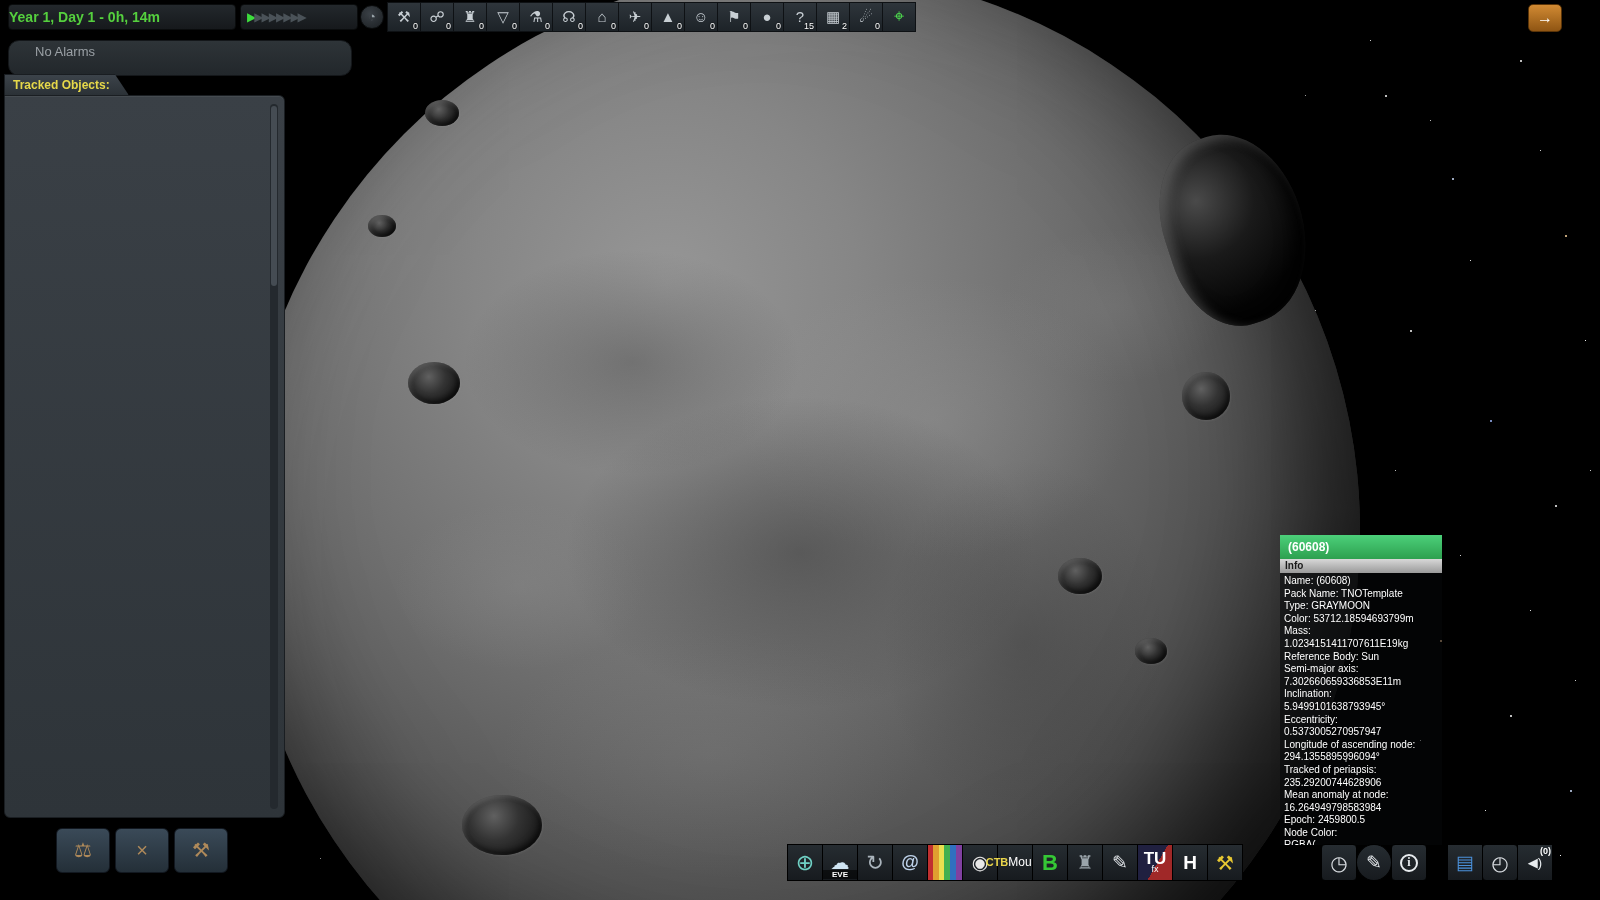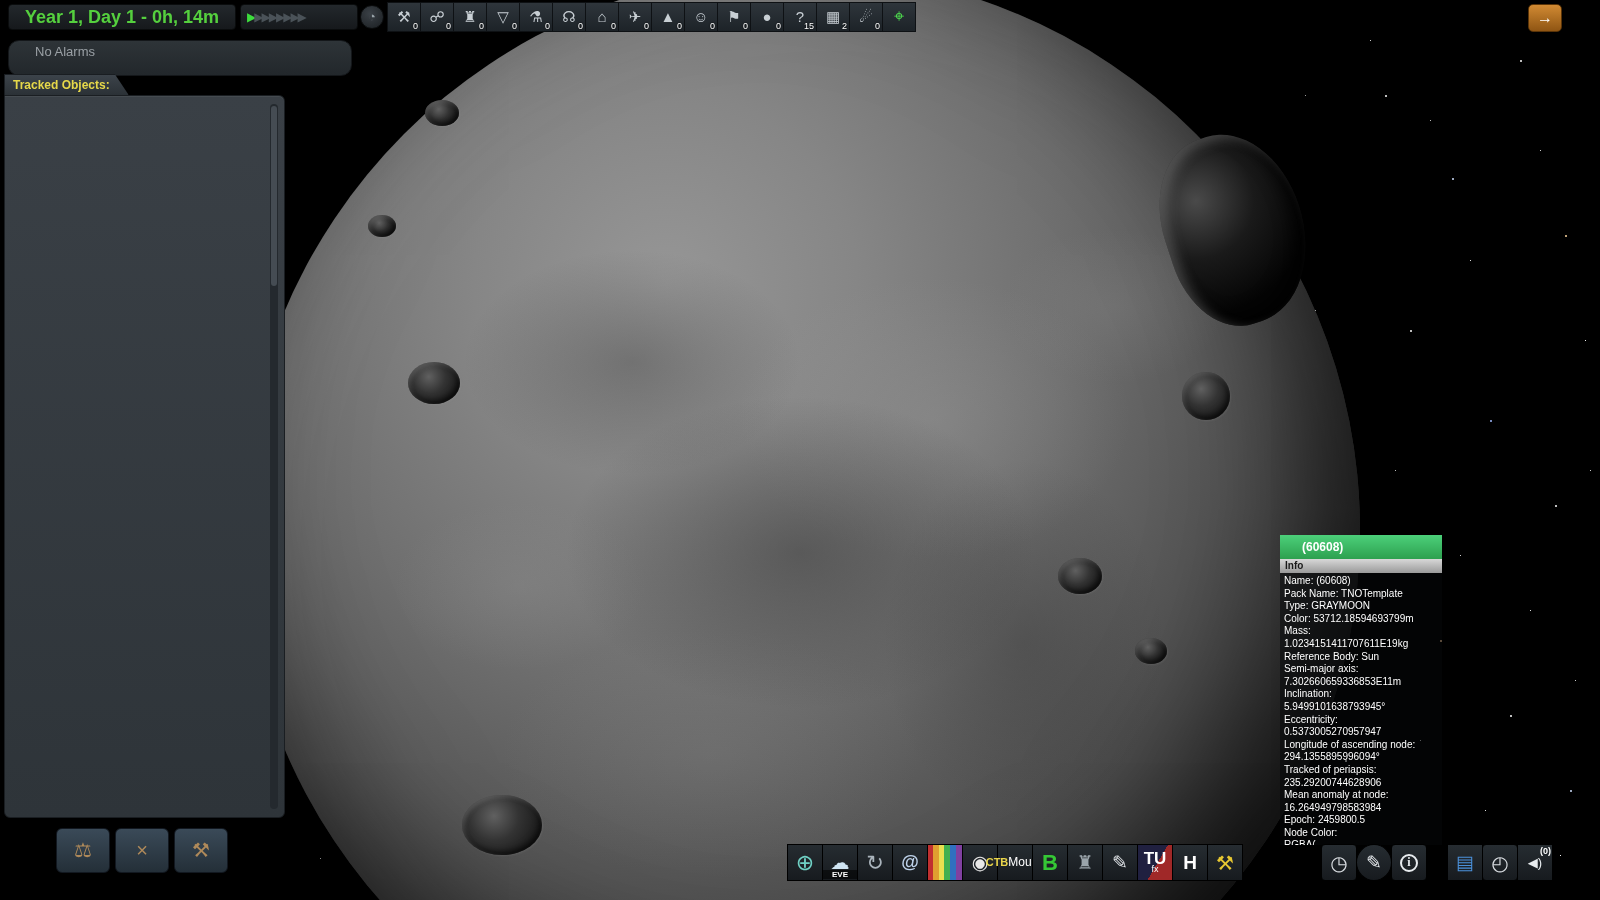--- a/index.html
+++ b/index.html
@@ -38,21 +38,21 @@
     background: radial-gradient(circle at 40% 35%, #606060 0%, #333 40%, #1c1c1c 75%);
     box-shadow: inset 2px 2px 4px rgba(200,200,200,.25), inset -2px -3px 6px rgba(0,0,0,.7), 1px 1px 2px rgba(170,170,170,.15); }
   #crater-big { left:925px; top:163px; width:138px; height:192px;
     border-radius:48% 52% 55% 45%; transform:rotate(-18deg);
     background: radial-gradient(circle at 30% 30%, #4a4a4a 0%, #1a1a1a 35%, #040404 70%);
     box-shadow: inset 6px 6px 12px rgba(190,190,190,.3), inset -8px -10px 18px rgba(0,0,0,.85); }
 
   
   #time-display { left:8px; top:4px; width:228px; height:26px; z-index:10;
     background:linear-gradient(#23282c,#16191c); border:1px solid #0a0c0d; border-radius:4px;
-    color:#55d03e; font-size:18px; font-weight:bold; text-align:center; line-height:24px; }
+    color:#55d03e; font-size:14px; font-weight:bold; line-height:24px; }
   #warp-control { left:240px; top:4px; width:118px; height:26px; z-index:10;
     background:linear-gradient(#23282c,#16191c); border:1px solid #0a0c0d; border-radius:4px;
     display:flex; align-items:center; padding-left:6px; }
   #warp-control .on  { color:#3ddc3d; font-size:12px; letter-spacing:-2px; }
   #warp-control .off { color:#4a5258; font-size:12px; letter-spacing:-2px; }
   #gauge { left:360px; top:5px; width:24px; height:24px; z-index:10; border-radius:50%;
     background:radial-gradient(circle at 40% 35%, #3a4046, #1a1e21); border:1px solid #0a0c0d;
     color:#9aa4aa; font-size:13px; text-align:center; line-height:22px; }
   #no-alarms { left:8px; top:40px; width:344px; height:36px; z-index:10;
     background:linear-gradient(#2e3438,#22272b); border:1px solid #14171a; border-radius:11px;
@@ -85,21 +85,21 @@
 
   
   #bl-buttons { left:56px; top:828px; z-index:10; display:flex; gap:5px; }
   .blb { width:54px; height:45px; background:linear-gradient(#3a4a58,#242f38);
     border:1px solid #121820; border-radius:6px; color:#b08a5a; font-size:20px;
     text-align:center; line-height:43px; cursor:pointer; }
 
   
   #info-panel { left:1280px; top:535px; width:162px; z-index:12; }
   #info-title { height:24px; background:linear-gradient(#4cd07a,#2da04f);
-    color:#fff; font-weight:bold; font-size:12px; line-height:24px; padding-left:22px; }
+    color:#fff; font-weight:bold; font-size:12px; line-height:24px; padding-left:8px; }
   #info-tab { height:14px; background:linear-gradient(#d8d8d8,#9a9a9a);
     color:#1a1a1a; font-size:10px; font-weight:bold; line-height:14px; padding-left:5px; }
   #info-body { height:272px; overflow:hidden; background:rgba(5,8,10,.55); padding:2px 4px; }
   .il { color:#fff; font-size:10px; line-height:12.6px; white-space:nowrap; }
 
   
   .btgroup { position:absolute; top:844px; z-index:12; display:flex; }
   .bt { position:relative; width:36px; height:37px; background:linear-gradient(#262c31,#171b1f);
     border:1px solid #000; margin-left:-1px; cursor:pointer; color:#c8cfd4;
     display:flex; align-items:center; justify-content:center; font-size:19px; }

